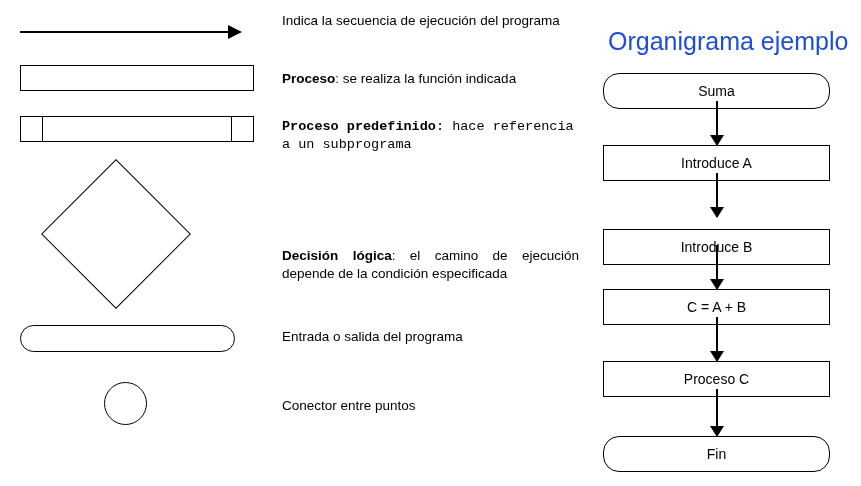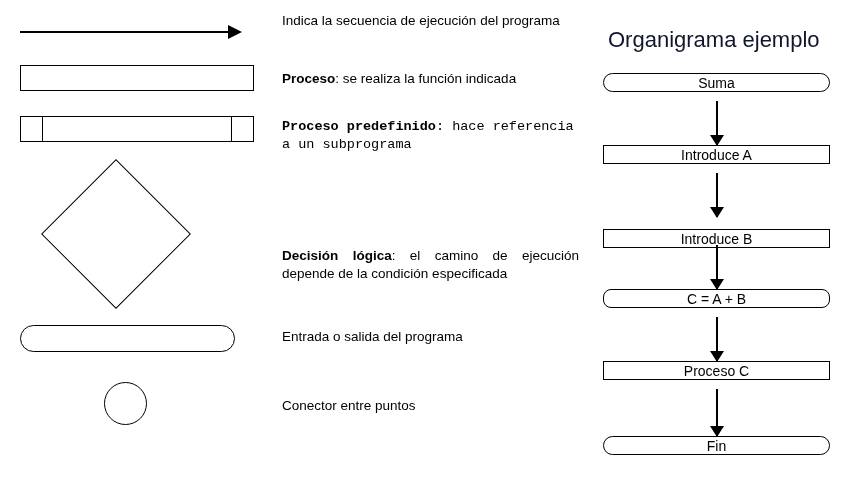--- a/index.html
+++ b/index.html
@@ -131,45 +131,45 @@
   .lt4 { top: 215px; margin-top: 32px; }
   .lt5 { top: 328px; }
   .lt6 { top: 397px; }
 
   
   .flow-title {
     position: absolute;
     left: 608px;
     top: 27px;
     width: 250px;
-    font-size: 22px;
-    color: #0f172a;
+    font-size: 25px;
+    color: #1d4ed8;
     white-space: nowrap;
   }
 
   .node {
     position: absolute;
     left: 603px;
     width: 227px;
-    height: 19px;
+    height: 36px;
     border: 1px solid #000;
     box-sizing: border-box;
     background: #fff;
     display: flex;
     align-items: center;
     justify-content: center;
     font-size: 14px;
     color: #000;
   }
   .node.term { border-radius: 16px; }
 
   .n0 { top: 73px; }
   .n1 { top: 145px; }
   .n2 { top: 217px; margin-top: 12px; }
-  .n3 { top: 289px; border-radius: 8px; }
+  .n3 { top: 289px; }
   .n4 { top: 361px; }
   .n5 { top: 436px; }
 
   .conn {
     position: absolute;
     left: 716px;
     width: 2px;
     background: #000;
   }
   .conn .head {

